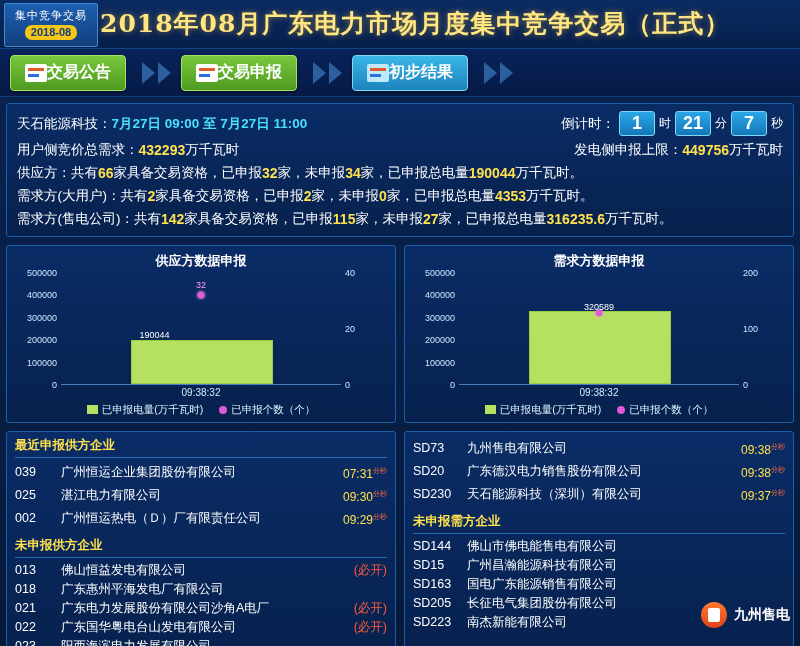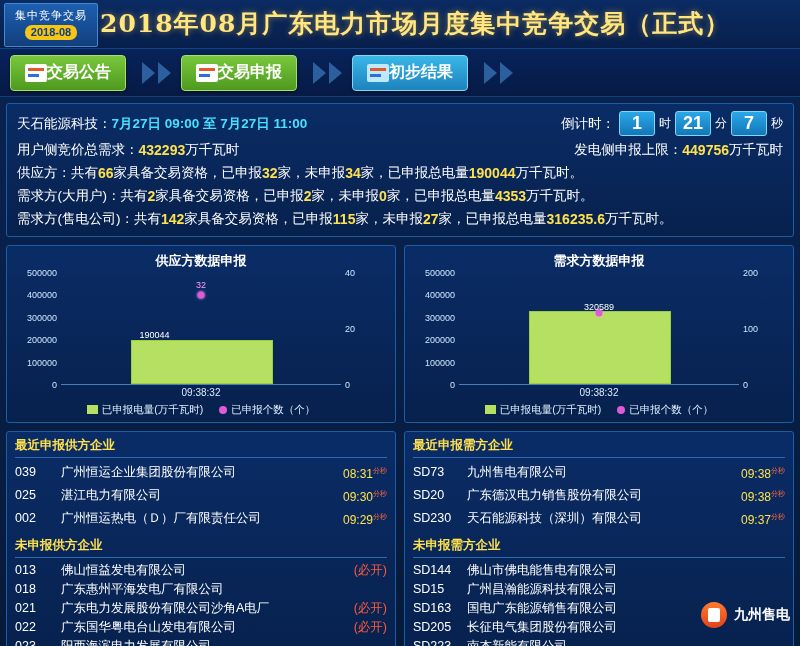--- a/index.html
+++ b/index.html
@@ -270,21 +270,21 @@
   </div>
 
   <div class="lists">
 
     <div class="col">
       <div class="sect-title">最近申报供方企业</div>
 
       <div class="row">
         <span class="code">039</span>
         <span class="name">广州恒运企业集团股份有限公司</span>
-        <span class="time"><span>08:31</span><sup>分秒</sup></span>
+        <span class="time"><span>07:31</span><sup>分秒</sup></span>
       </div>
       <div class="row">
         <span class="code">025</span>
         <span class="name">湛江电力有限公司</span>
         <span class="time"><span>09:30</span><sup>分秒</sup></span>
       </div>
       <div class="row">
         <span class="code">002</span>
         <span class="name">广州恒运热电（Ｄ）厂有限责任公司</span>
         <span class="time"><span>09:29</span><sup>分秒</sup></span>
@@ -313,21 +313,20 @@
         <span class="must">(必开)</span>
       </div>
       <div class="row">
         <span class="code">023</span>
         <span class="name">阳西海滨电力发展有限公司</span>
         <span class="must"></span>
       </div>
     </div>
 
     <div class="col">
-      <div class="sect-title">最近申报需方企业</div>
 
       <div class="row">
         <span class="code wide">SD73</span>
         <span class="name">九州售电有限公司</span>
         <span class="time"><span>09:38</span><sup>分秒</sup></span>
       </div>
       <div class="row">
         <span class="code wide">SD20</span>
         <span class="name">广东德汉电力销售股份有限公司</span>
         <span class="time"><span>09:38</span><sup>分秒</sup></span>

